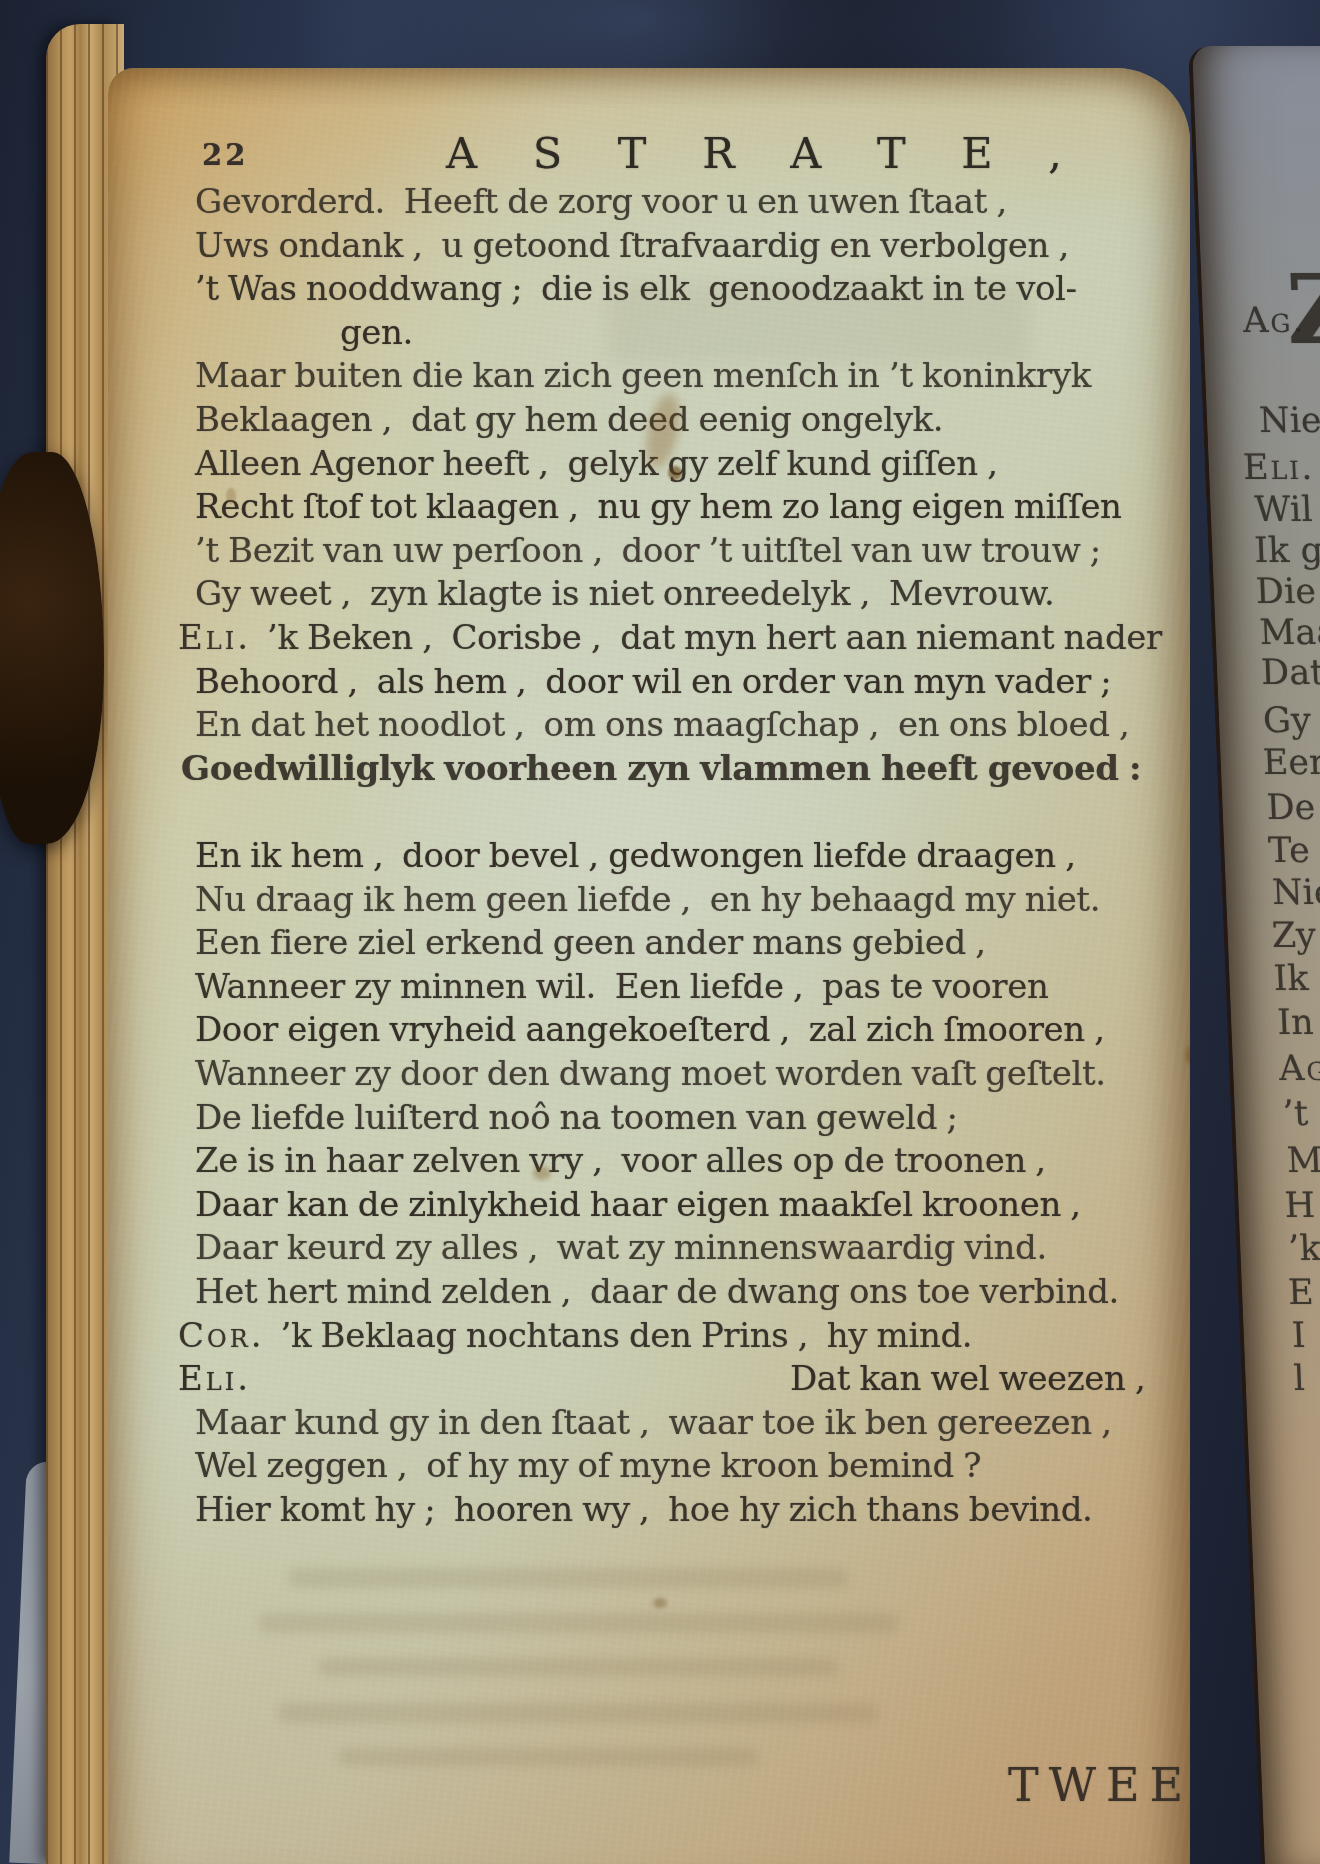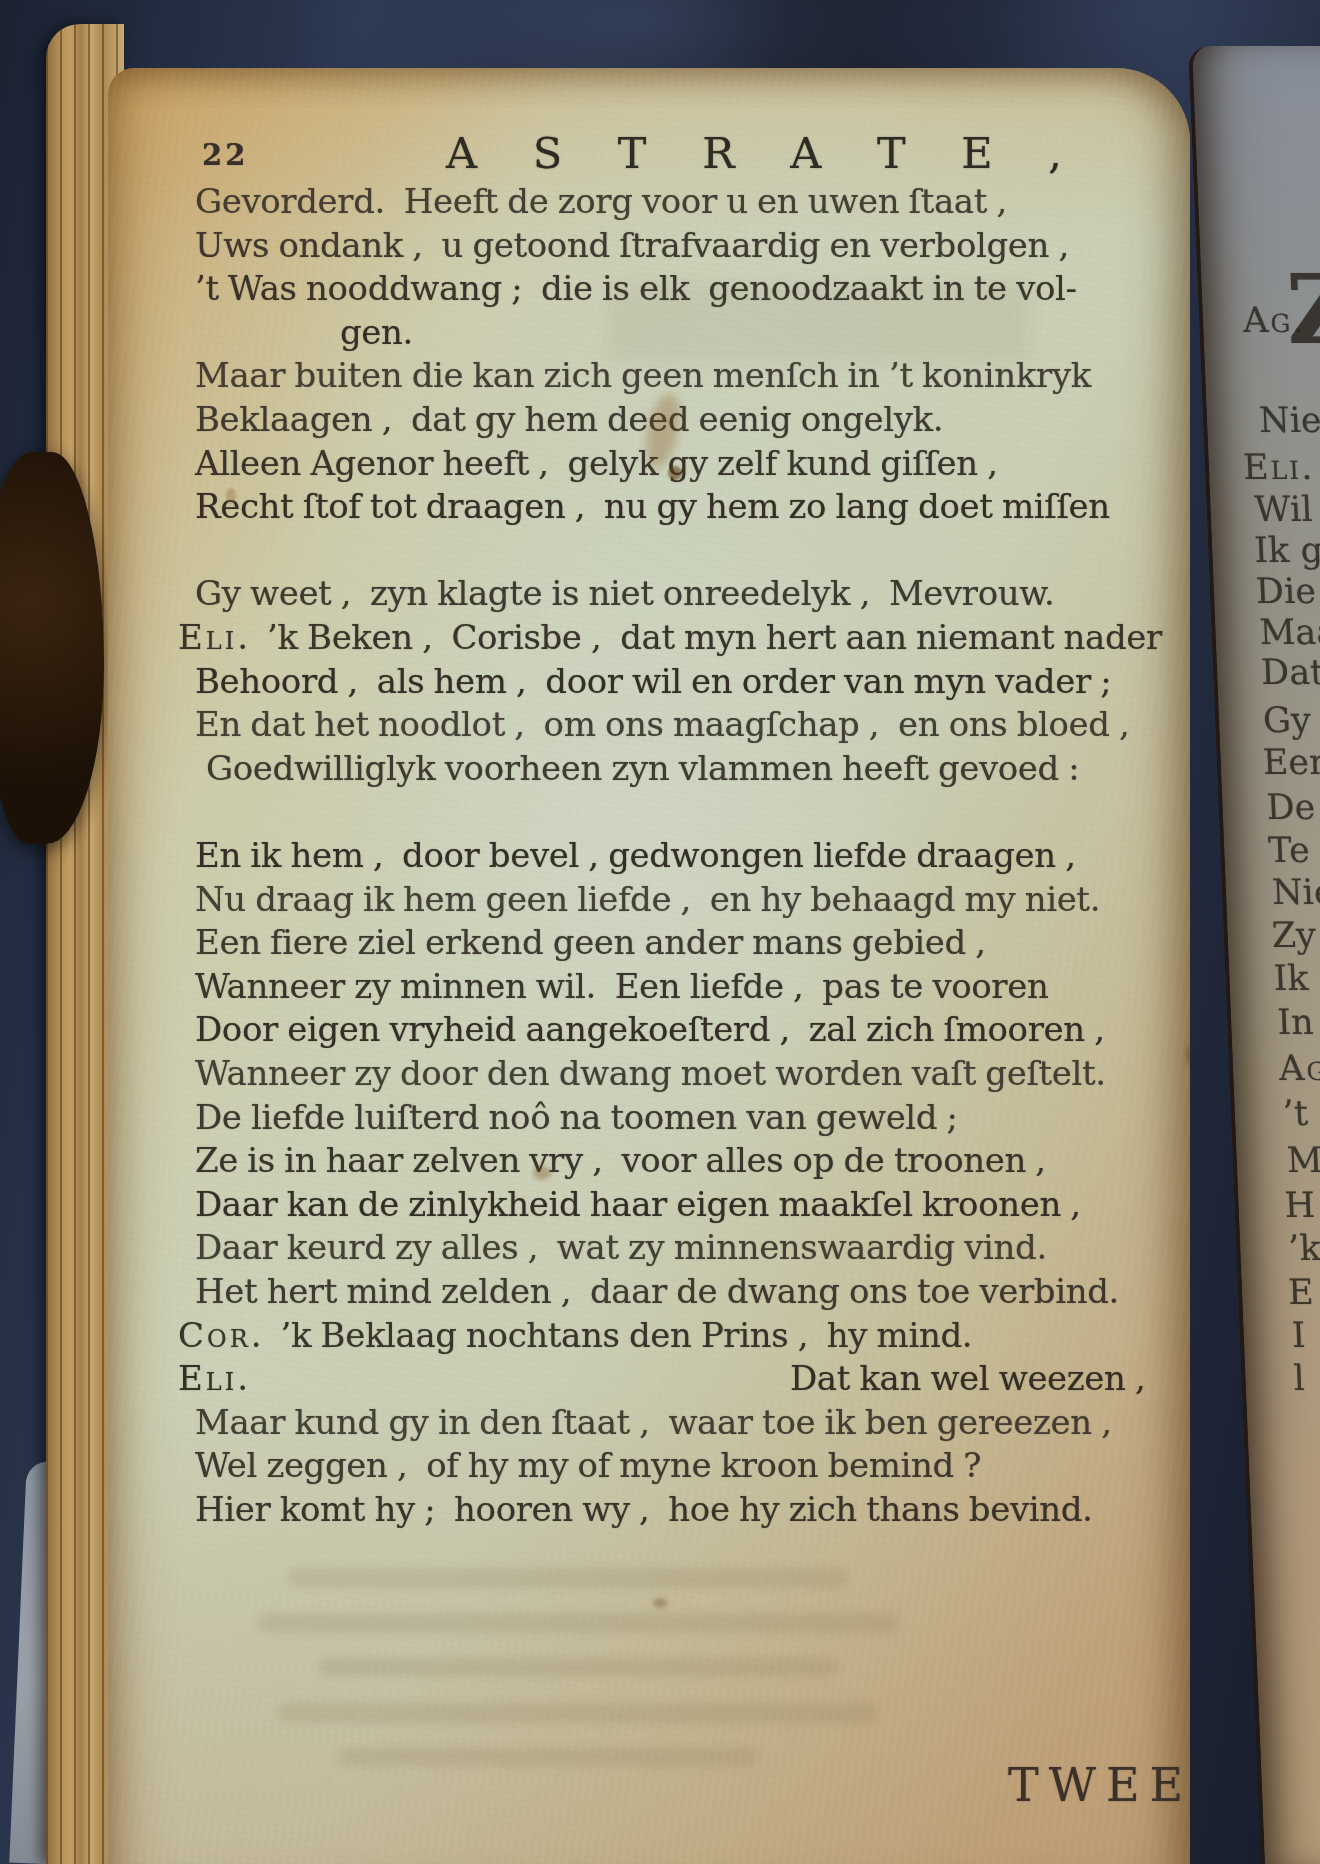--- a/index.html
+++ b/index.html
@@ -101,26 +101,27 @@
     <div class="running-header">A S T R A T E ,</div>
 
     <div class="poem" id="poem">
         <div class="line" style="top: 113px; left: 87px; opacity: 0.86;"><span>Gevorderd.  Heeft de zorg voor u en uwen ſtaat ,</span></div>
         <div class="line" style="top: 156.6px; left: 87px; opacity: 0.895;"><span>Uws ondank ,  u getoond ſtrafvaardig en verbolgen ,</span></div>
         <div class="line" style="top: 200.2px; left: 87px; opacity: 0.93;"><span>’t Was nooddwang ;  die is elk  genoodzaakt in te vol-</span></div>
         <div class="line" style="top: 243.8px; left: 232px; opacity: 0.965;"><span>gen.</span></div>
         <div class="line" style="top: 287.4px; left: 87px; opacity: 0.86;"><span>Maar buiten die kan zich geen menſch in ’t koninkryk</span></div>
         <div class="line" style="top: 331px; left: 87px; opacity: 0.895;"><span>Beklaagen ,  dat gy hem deed eenig ongelyk.</span></div>
         <div class="line" style="top: 374.6px; left: 87px; opacity: 0.93;"><span>Alleen Agenor heeft ,  gelyk gy zelf kund giſſen ,</span></div>
-        <div class="line" style="top: 418.2px; left: 87px; opacity: 0.965;"><span>Recht ſtof tot draagen ,  nu gy hem zo lang doet miſſen</span></div>
+        <div class="line" style="top: 418.2px; left: 87px; opacity: 0.965;"><span>Recht ſtof tot klaagen ,  nu gy hem zo lang eigen miſſen</span></div>
+        <div class="line" style="top: 461.8px; left: 87px; opacity: 0.86;"><span>’t Bezit van uw perſoon ,  door ’t uitſtel van uw trouw ;</span></div>
         <div class="line" style="top: 505.4px; left: 87px; opacity: 0.895;"><span>Gy weet ,  zyn klagte is niet onreedelyk ,  Mevrouw.</span></div>
         <div class="line" style="top: 549px; left: 70px; opacity: 0.93;"><span class="speaker">Eli.</span><span>’k Beken ,  Corisbe ,  dat myn hert aan niemant nader</span></div>
         <div class="line" style="top: 592.6px; left: 87px; opacity: 0.965;"><span>Behoord ,  als hem ,  door wil en order van myn vader ;</span></div>
         <div class="line" style="top: 636.2px; left: 87px; opacity: 0.86; text-align: right;"><span>En dat het noodlot ,  om ons maagſchap ,  en ons bloed ,</span></div>
-        <div class="line" style="top: 679.8px; left: 98px; opacity: 0.895;"><span>Goedwilliglyk voorheen zyn vlammen heeft gevoed :</span></div>
+        <div class="line" style="top: 679.8px; left: 73px; opacity: 0.895; font-weight: bold;"><span>Goedwilliglyk voorheen zyn vlammen heeft gevoed :</span></div>
         <div class="line" style="top: 767px; left: 87px; opacity: 0.965;"><span>En ik hem ,  door bevel , gedwongen liefde draagen ,</span></div>
         <div class="line" style="top: 810.6px; left: 87px; opacity: 0.86;"><span>Nu draag ik hem geen liefde ,  en hy behaagd my niet.</span></div>
         <div class="line" style="top: 854.2px; left: 87px; opacity: 0.895;"><span>Een fiere ziel erkend geen ander mans gebied ,</span></div>
         <div class="line" style="top: 897.8px; left: 87px; opacity: 0.93;"><span>Wanneer zy minnen wil.  Een liefde ,  pas te vooren</span></div>
         <div class="line" style="top: 941.4px; left: 87px; opacity: 0.965;"><span>Door eigen vryheid aangekoeſterd ,  zal zich ſmooren ,</span></div>
         <div class="line" style="top: 985px; left: 87px; opacity: 0.86;"><span>Wanneer zy door den dwang moet worden vaſt geſtelt.</span></div>
         <div class="line" style="top: 1028.6px; left: 87px; opacity: 0.895;"><span>De liefde luiſterd noô na toomen van geweld ;</span></div>
         <div class="line" style="top: 1072.2px; left: 87px; opacity: 0.93;"><span>Ze is in haar zelven vry ,  voor alles op de troonen ,</span></div>
         <div class="line" style="top: 1115.8px; left: 87px; opacity: 0.965;"><span>Daar kan de zinlykheid haar eigen maakſel kroonen ,</span></div>
         <div class="line" style="top: 1159.4px; left: 87px; opacity: 0.86;"><span>Daar keurd zy alles ,  wat zy minnenswaardig vind.</span></div>

